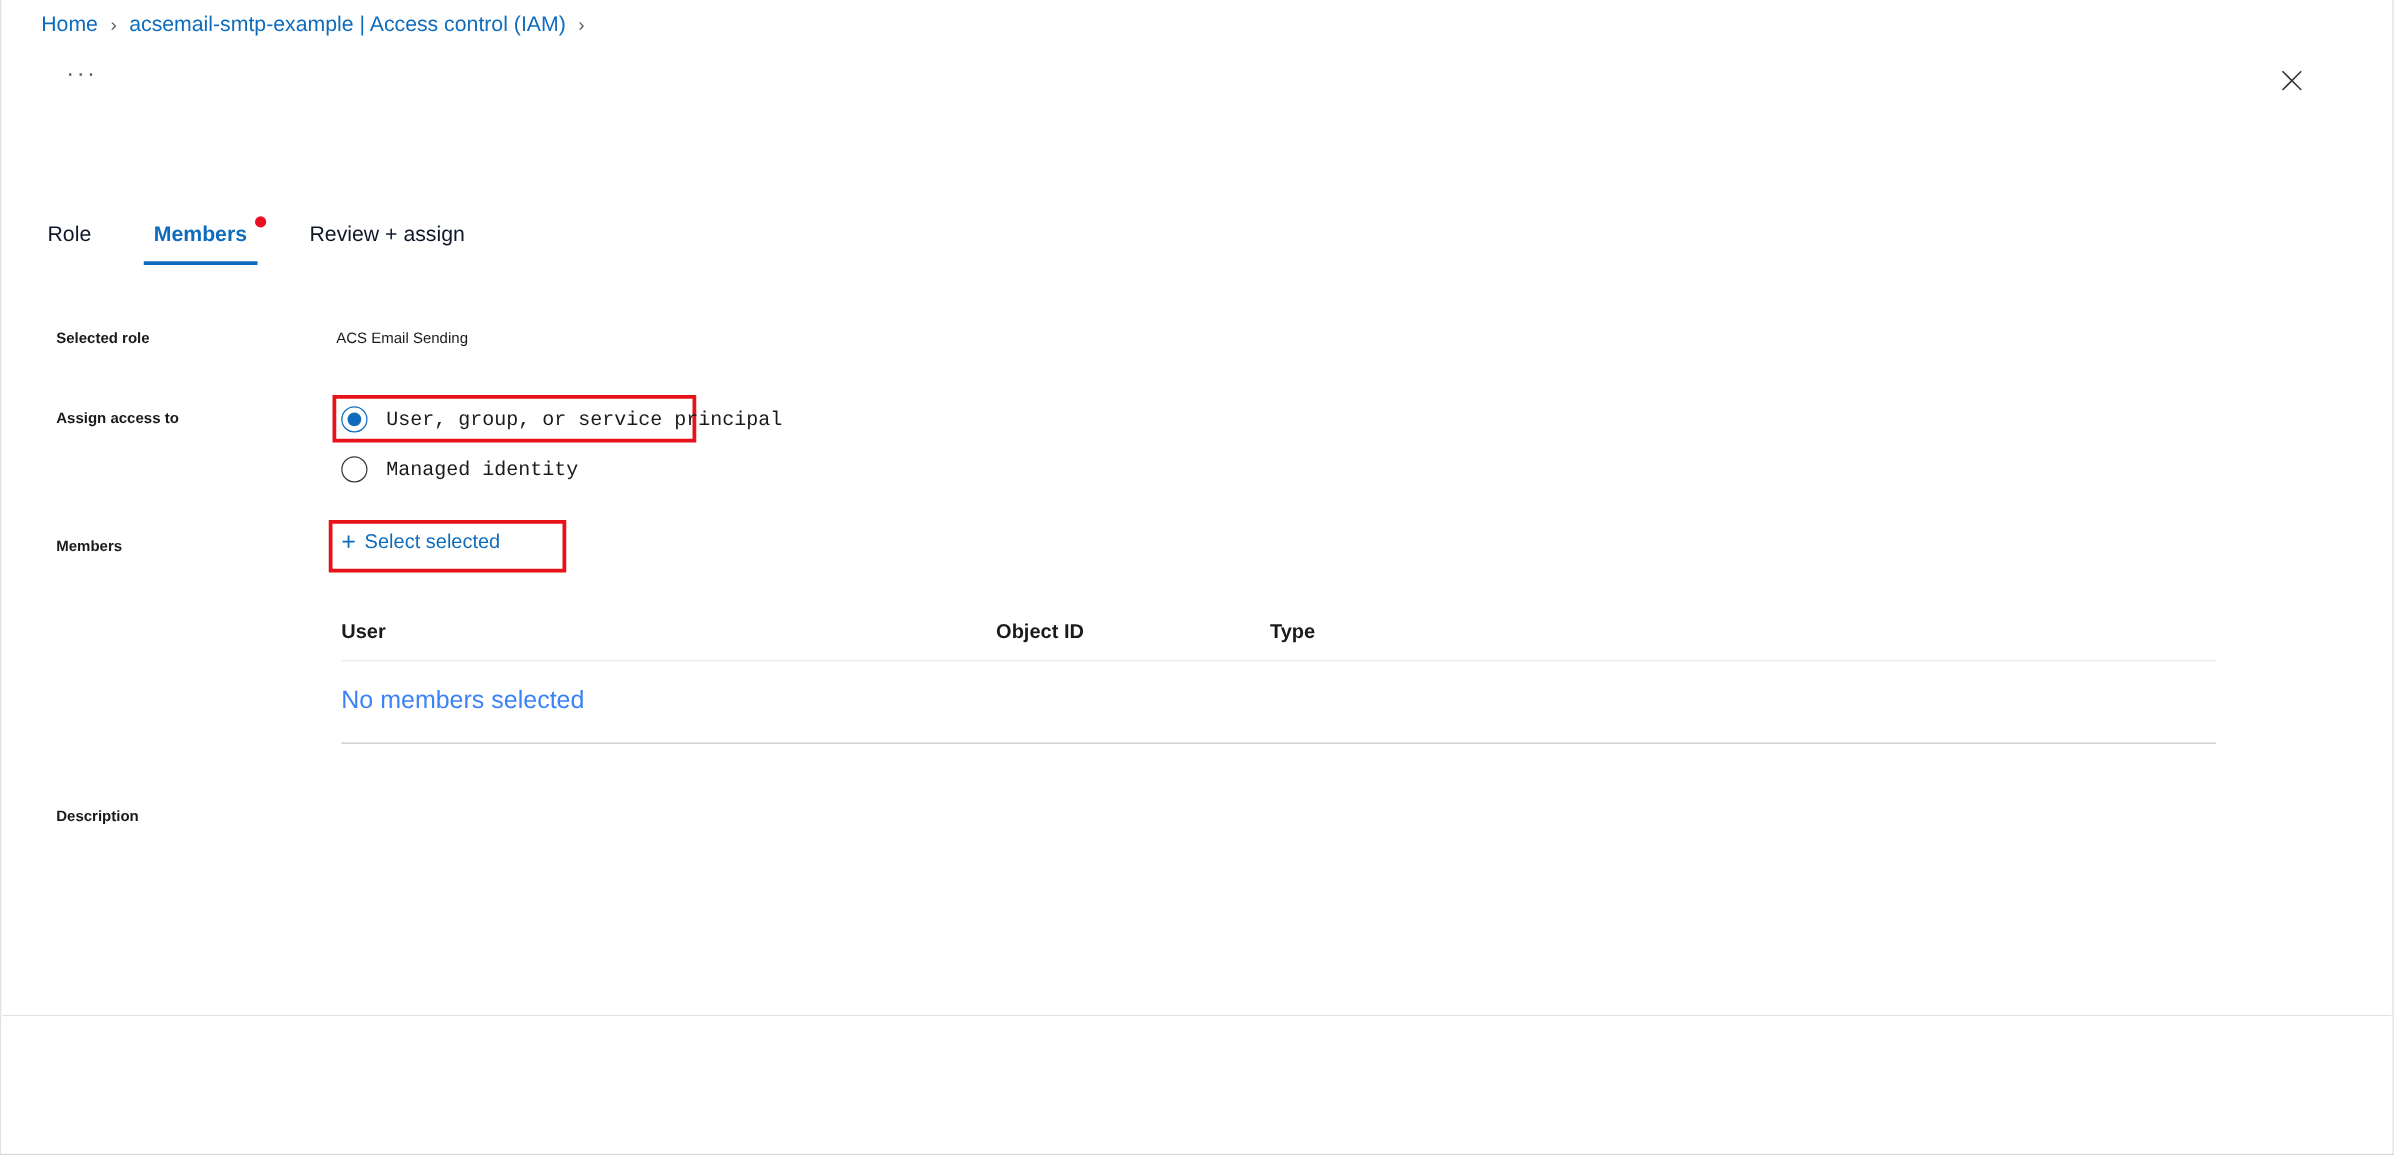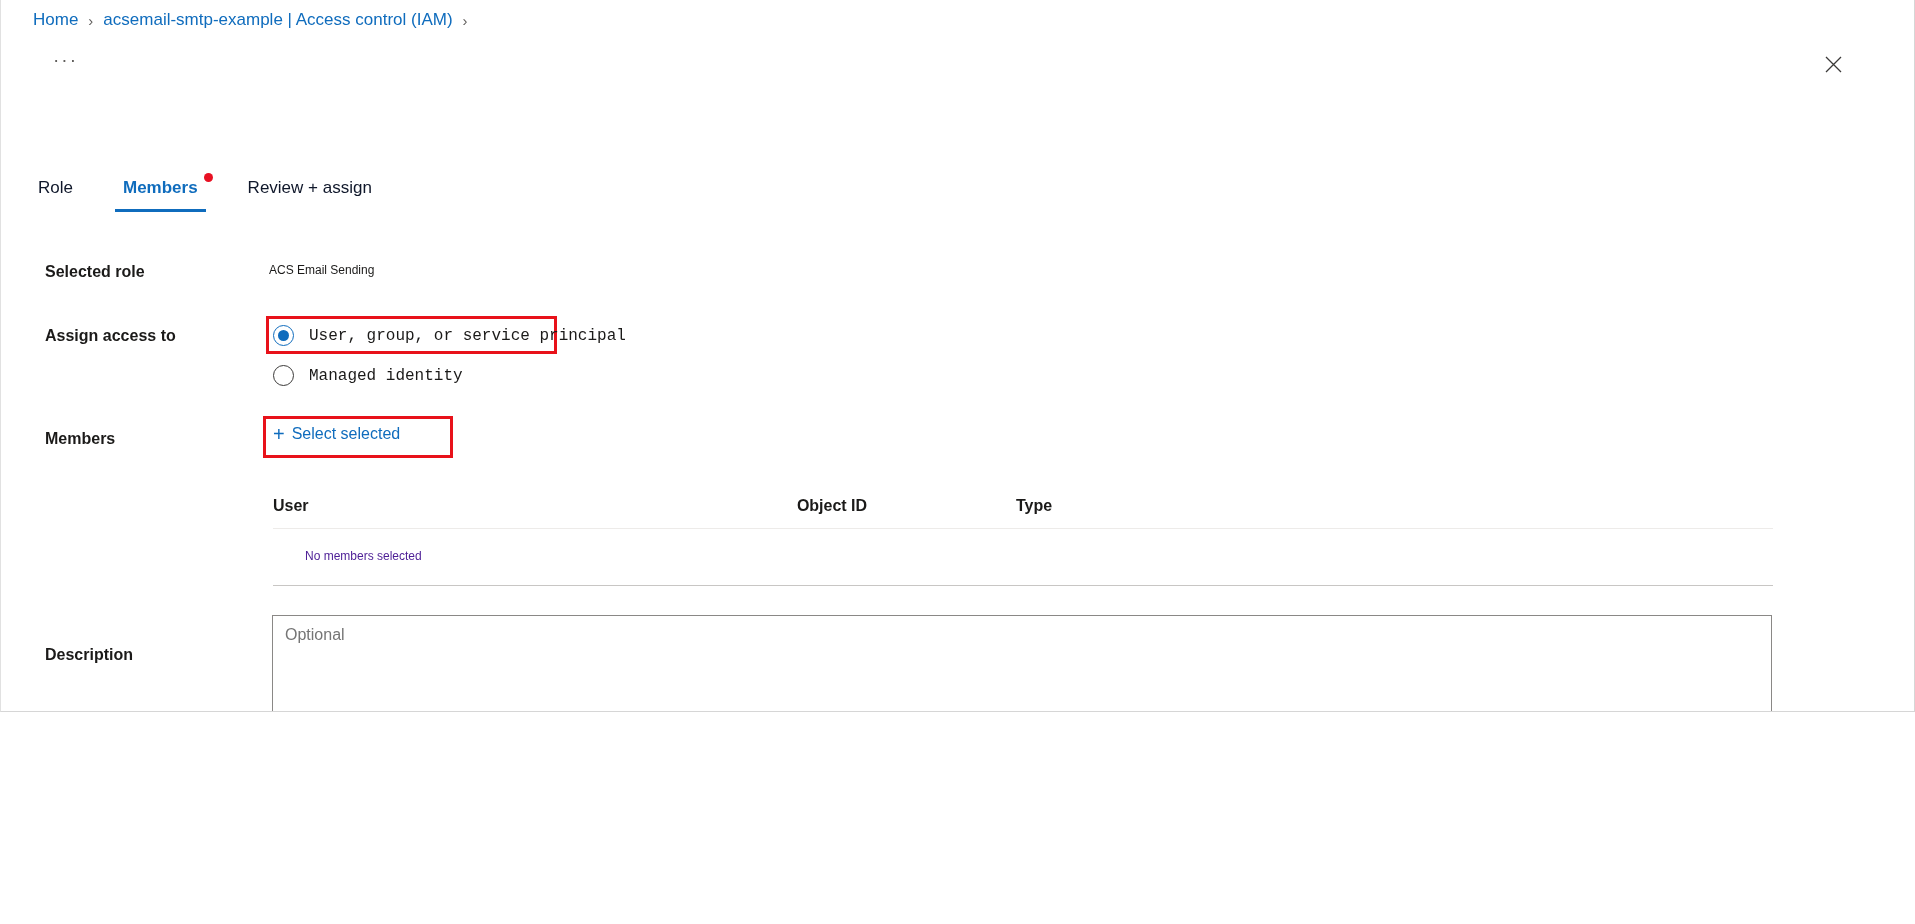--- a/index.html
+++ b/index.html
@@ -6,21 +6,21 @@
   html, body {
     margin: 0; padding: 0;
     width: 1915px; height: 924px;
     background: #ffffff;
     font-family: "Liberation Sans", sans-serif;
     -webkit-font-smoothing: antialiased;
   }
   #panel {
     position: relative;
     width: 1915px;
-    height: 712px;
+    height: 924px;
     background: #ffffff;
     border-left: 1px solid #e1e1e1;
     border-right: 1px solid #d6d6d6;
     border-bottom: 1px solid #d6d6d6;
     overflow: hidden;
   }
 
   
   #breadcrumb {
     position: absolute;
@@ -109,21 +109,21 @@
     top: -5px; right: -12px;
     width: 9px; height: 9px;
     border-radius: 50%;
     background: #e81123;
   }
 
   
   .form-label {
     position: absolute;
     left: 44px;
-    font-size: 16px;
+    font-size: 12px;
     font-weight: 700;
     color: #1b1a19;
   }
   .form-value {
     position: absolute;
     font-size: 12px;
     color: #1b1a19;
   }
 
   #lbl-selected-role { top: 263px; }
@@ -220,23 +220,22 @@
   #members-table .col-name   { width: 375px; }
   #members-table .col-object { width: 368px; text-align: center; }
   #members-table .col-type   { width: 300px; }
   #members-table .tbody-row {
     display: flex;
     padding-top: 20px;
     padding-bottom: 22px;
     border-bottom: 1px solid #c8c6c4;
   }
   #members-table .td {
-    font-size: 12px;
-    color: #4c1d95;
-    margin-left: 32px;
+    font-size: 20px;
+    color: #3b82f6;
   }
 
   
   #lbl-description { top: 646px; }
   #description-box {
     position: absolute;
     left: 271px; top: 615px;
     width: 1500px;
     height: 107px;
     border: 1px solid #8a8886;
@@ -332,21 +331,20 @@
       <div class="th col-name">User</div>
       <div class="th col-object">Object ID</div>
       <div class="th col-type">Type</div>
     </div>
     <div class="tbody-row">
       <div class="td">No members selected</div>
     </div>
   </div>
 
   <div class="form-label" id="lbl-description">Description</div>
-  <textarea id="description-box" placeholder="Optional" style=""></textarea>
 
   <div id="footer-sep"></div>
   <div id="footer">
     
     
     
 
     
   </div>
 

